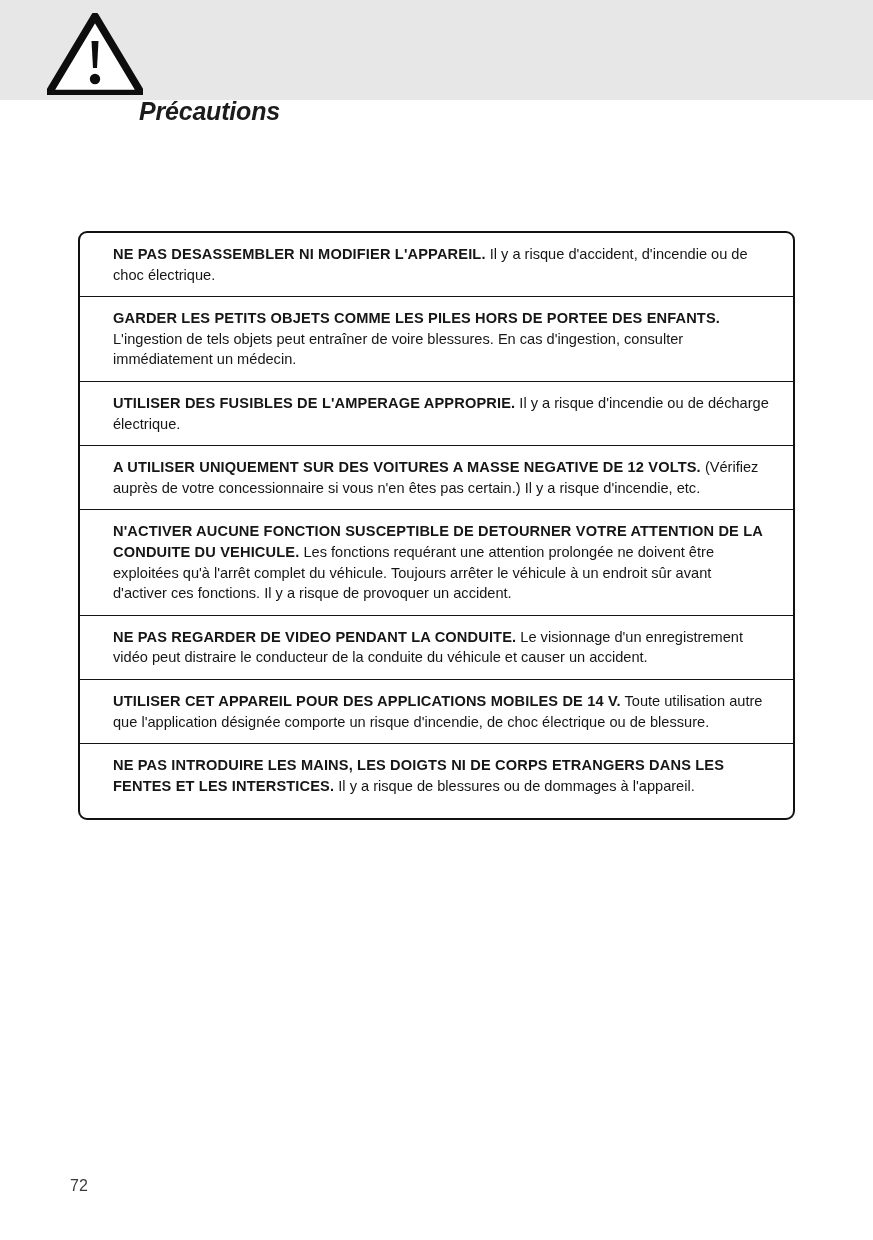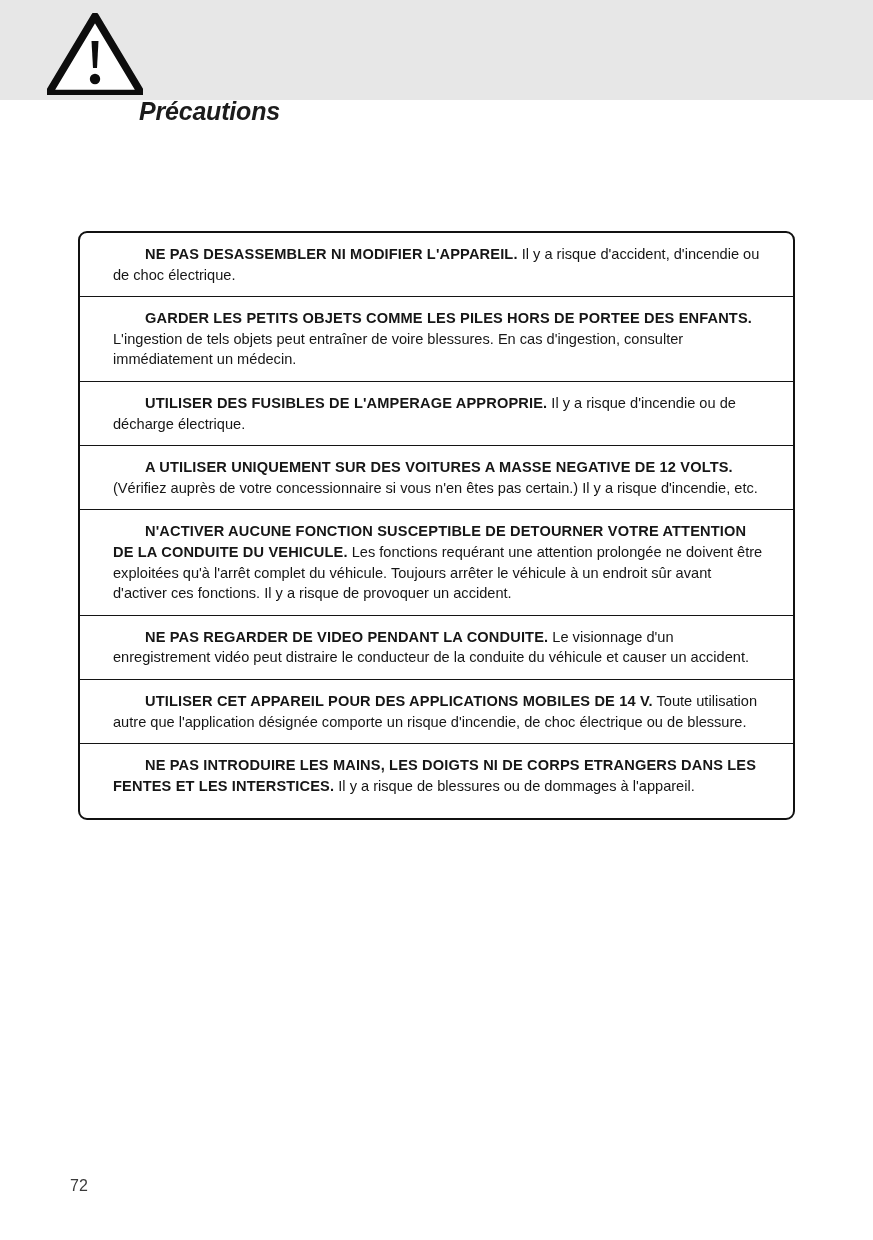--- a/index.html
+++ b/index.html
@@ -115,21 +115,20 @@
   .warn-item p {
     margin: 0;
     font-size: 14.6px;
     line-height: 20.6px;
     color: #161616;
     text-align: left;
   }
   .warn-item .hl {
     font-weight: bold;
     letter-spacing: 0.15px;
-    margin-left: 32px;
   }
 
   
   .page-number {
     position: absolute;
     left: 70px;
     top: 1177px;
     font-size: 16px;
     color: #3a3a3a;
   }

